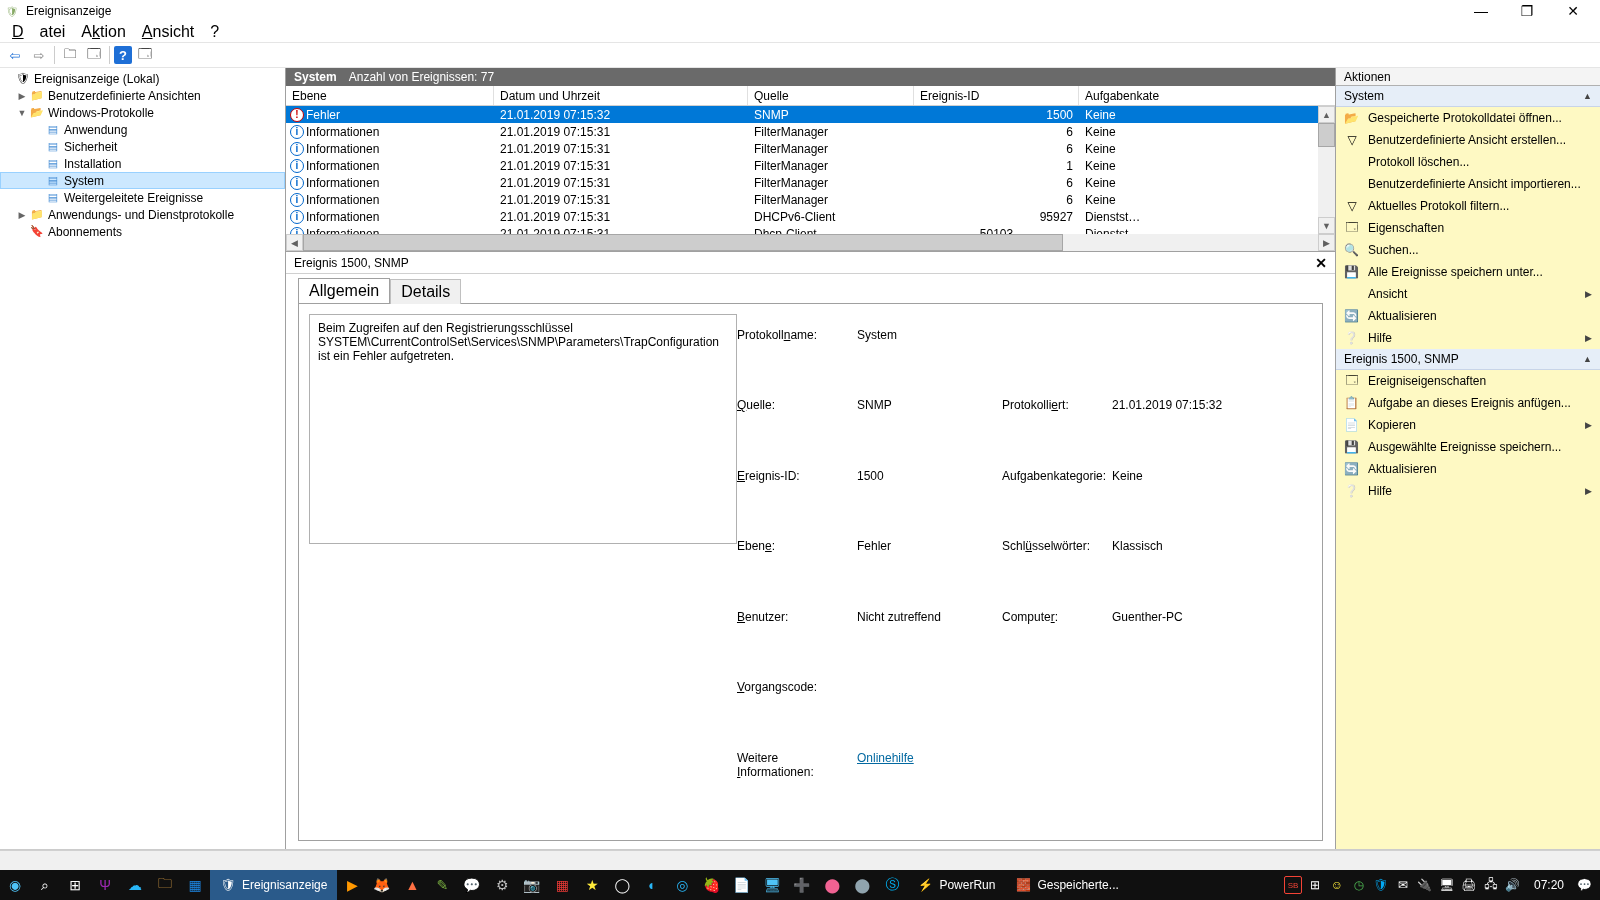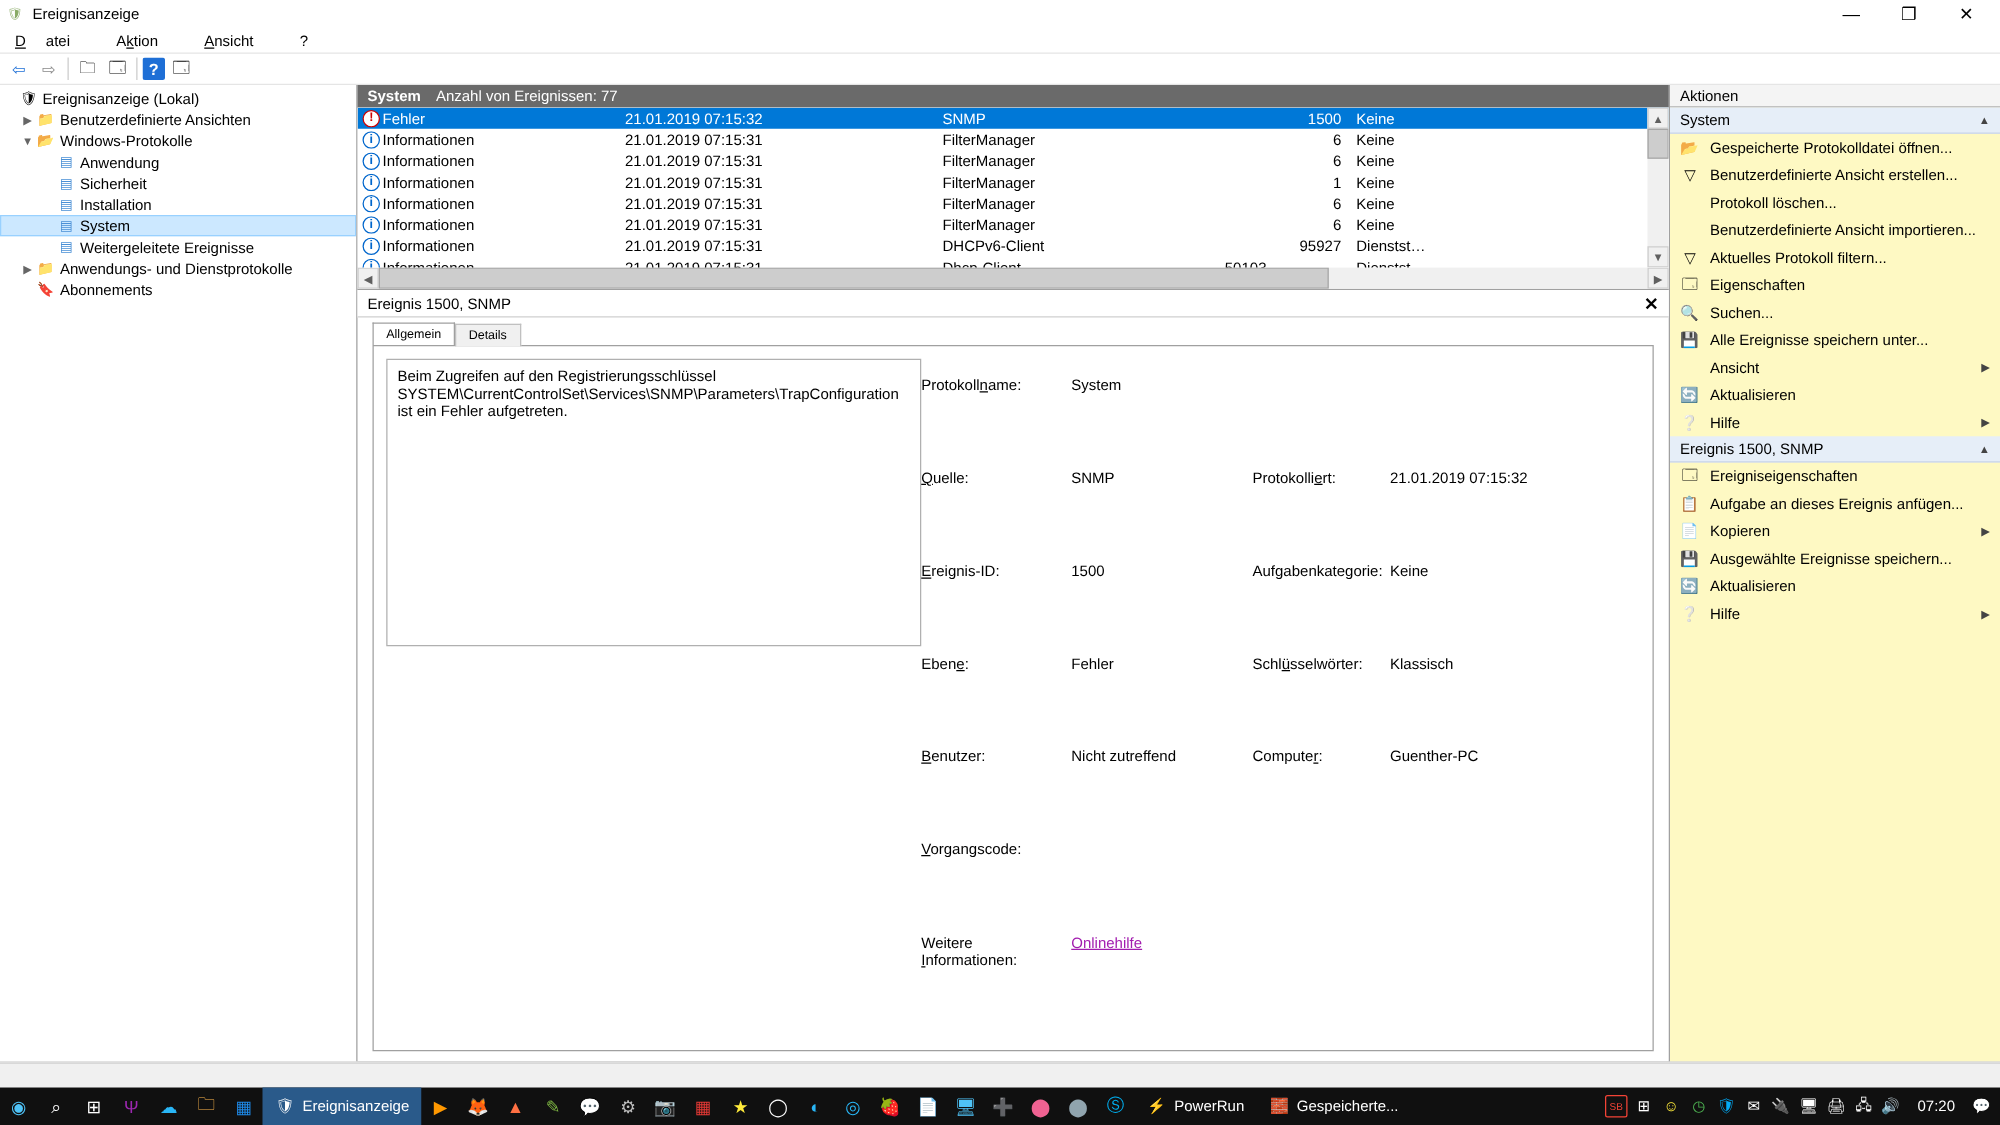--- a/index.html
+++ b/index.html
@@ -6,21 +6,21 @@
 body { width: 1600px; height: 900px; background: #fff; overflow: hidden; display: flex; flex-direction: column; font-size: 12px; }
 
 
 .titlebar { height: 22px; display: flex; align-items: center; padding: 0 4px; background: #fff; }
 .titlebar .app-icon { width: 16px; height: 16px; margin-right: 6px; display:flex; align-items:center; justify-content:center; font-size:10px; color:#8a6; }
 .titlebar .title { font-size: 12px; color: #000; }
 .titlebar .spacer { flex: 1; }
 .win-btn { width: 46px; height: 22px; display:flex; align-items:center; justify-content:center; font-size:14px; color:#000; }
 
 
-.menubar { height: 20px; display: flex; align-items: flex-end; padding: 0 4px; background:#fff; font-size: 12px; gap: 21px; }
+.menubar { height: 20px; display: flex; align-items: center; padding: 0 4px; background:#fff; font-size: 16px; }
 .menubar span { padding: 2px 8px; }
 .menubar span u { text-decoration: underline; }
 
 
 .toolbar { height: 26px; border-top:1px solid #e5e5e5; border-bottom:1px solid #e5e5e5; display:flex; align-items:center; padding:0 4px; gap:2px; background:#fff; }
 .tb-btn { width:22px; height:22px; display:flex; align-items:center; justify-content:center; border:1px solid transparent; font-size:13px; }
 .tb-sep { width:1px; height:18px; background:#ccc; margin:0 2px; }
 
 
 .workarea { flex:1; display:flex; border-bottom:1px solid #ccc; min-height:0; }
@@ -53,28 +53,28 @@
 .grid-scrollh { height:17px; background:#f0f0f0; display:flex; }
 .grid-scrollh .ha { width:17px; display:flex; align-items:center; justify-content:center; color:#606060; font-size:9px; border:1px solid #cdcdcd;}
 .grid-scrollh .htrack { flex:1; background:#f0f0f0; display:flex; }
 .grid-scrollh .hthumb { width:760px; background:#cdcdcd; border:1px solid #a6a6a6; }
 
 
 .detail-pane { flex:1; display:flex; flex-direction:column; min-height:0; }
 .detail-header { height:22px; background:#fff; border-bottom:1px solid #d0d0d0; display:flex; align-items:center; padding:0 8px; font-size:12px; position:relative; }
 .detail-close { position:absolute; right:6px; top:3px; font-size:14px; font-weight:bold; width:16px; height:16px; display:flex; align-items:center; justify-content:center; }
 .tabs { display:flex; padding:4px 12px 0; gap:0; }
-.tab { padding:3px 10px; border:1px solid #a0a0a0; border-bottom:none; background:#fff; font-size:10px; position:relative; }
+.tab { padding:3px 10px; border:1px solid #a0a0a0; border-bottom:none; background:#fff; font-size:16px; position:relative; }
 .tab.inactive { background:#f0f0f0; top:1px; border-color:#c0c0c0; }
 .tab-body { flex:1; margin:0 12px 8px; border:1px solid #a0a0a0; background:#fff; padding:10px; display:flex; flex-direction:row; overflow:auto; }
 .msg-box { border:1px solid #b0b0b0; background:#fff; padding:6px 8px; height:230px; font-size:12px; }
 .props { margin-top:14px; display:grid; grid-template-columns:120px 145px 110px 200px; row-gap:5px; font-size:12px; align-items:start; }
 .props .lbl { color:#000; }
 .props .lbl u { text-decoration: underline; }
-.props .link { color:#a21caf; text-decoration: underline; cursor:pointer; }
+.props .link { color:#0369a1; text-decoration: underline; cursor:pointer; }
 .props .span4 { grid-column: span 2; }
 
 
 .actions-pane { width:264px; background:#fef9c3; display:flex; flex-direction:column; }
 .actions-title { height:18px; background:#f4f4f4; border-bottom:1px solid #b0b0b0; padding:2px 8px; font-size:12px; }
 .action-section { background:#e6eef8; padding:3px 8px; font-size:12px; border-bottom:1px solid #c8d4e8; display:flex; align-items:center; }
 .action-section .exp { margin-left:auto; font-size:9px; color:#444; }
 .action-item { display:flex; align-items:center; padding:3px 8px; font-size:12px; gap:8px; }
 .ai-icon { width:16px; height:16px; display:flex; align-items:center; justify-content:center; font-size:12px; }
 .action-item .exp { margin-left:auto; font-size:9px; color:#444; }
@@ -178,20 +178,27 @@
         <span>Abonnements</span>
       </div>
   </div>
 
   <div class="center-pane">
     <div class="center-header">
       <b>System</b>
       <span>Anzahl von Ereignissen: 77</span>
     </div>
     <div class="grid-wrap">
+      <div class="grid-head">
+        <div class="gh col-level">Ebene</div>
+        <div class="gh col-date">Datum und Uhrzeit</div>
+        <div class="gh col-src">Quelle</div>
+        <div class="gh col-id" style="text-align:right">Ereignis-ID</div>
+        <div class="gh col-cat">Aufgabenkate</div>
+      </div>
       <div class="grid-rows" id="grid-rows">
         <div class="grow selected">
             <div class="gc col-level icon-cell">
               <span class="lvl-icon lvl-err">!</span>
               <span>Fehler</span>
             </div>
             <div class="gc col-date">21.01.2019 07:15:32</div>
             <div class="gc col-src">SNMP</div>
             <div class="gc col-id" style="text-align:right">1500</div>
             <div class="gc col-cat">Keine</div>

